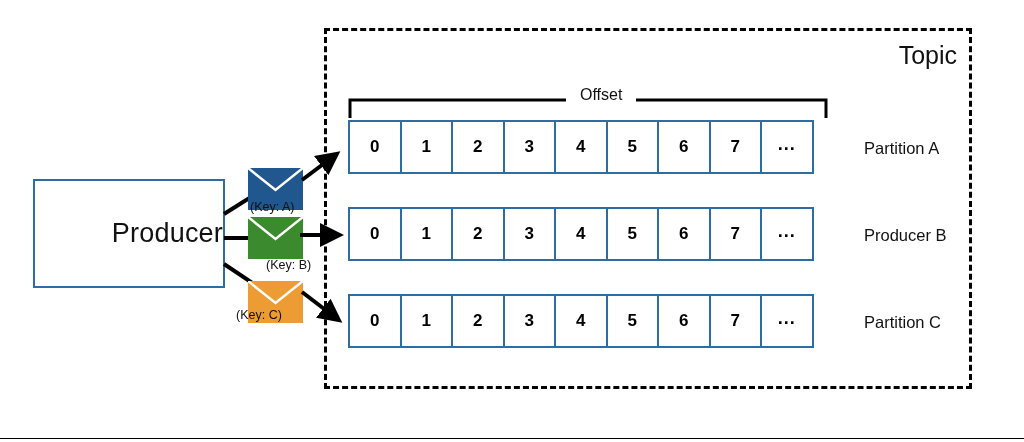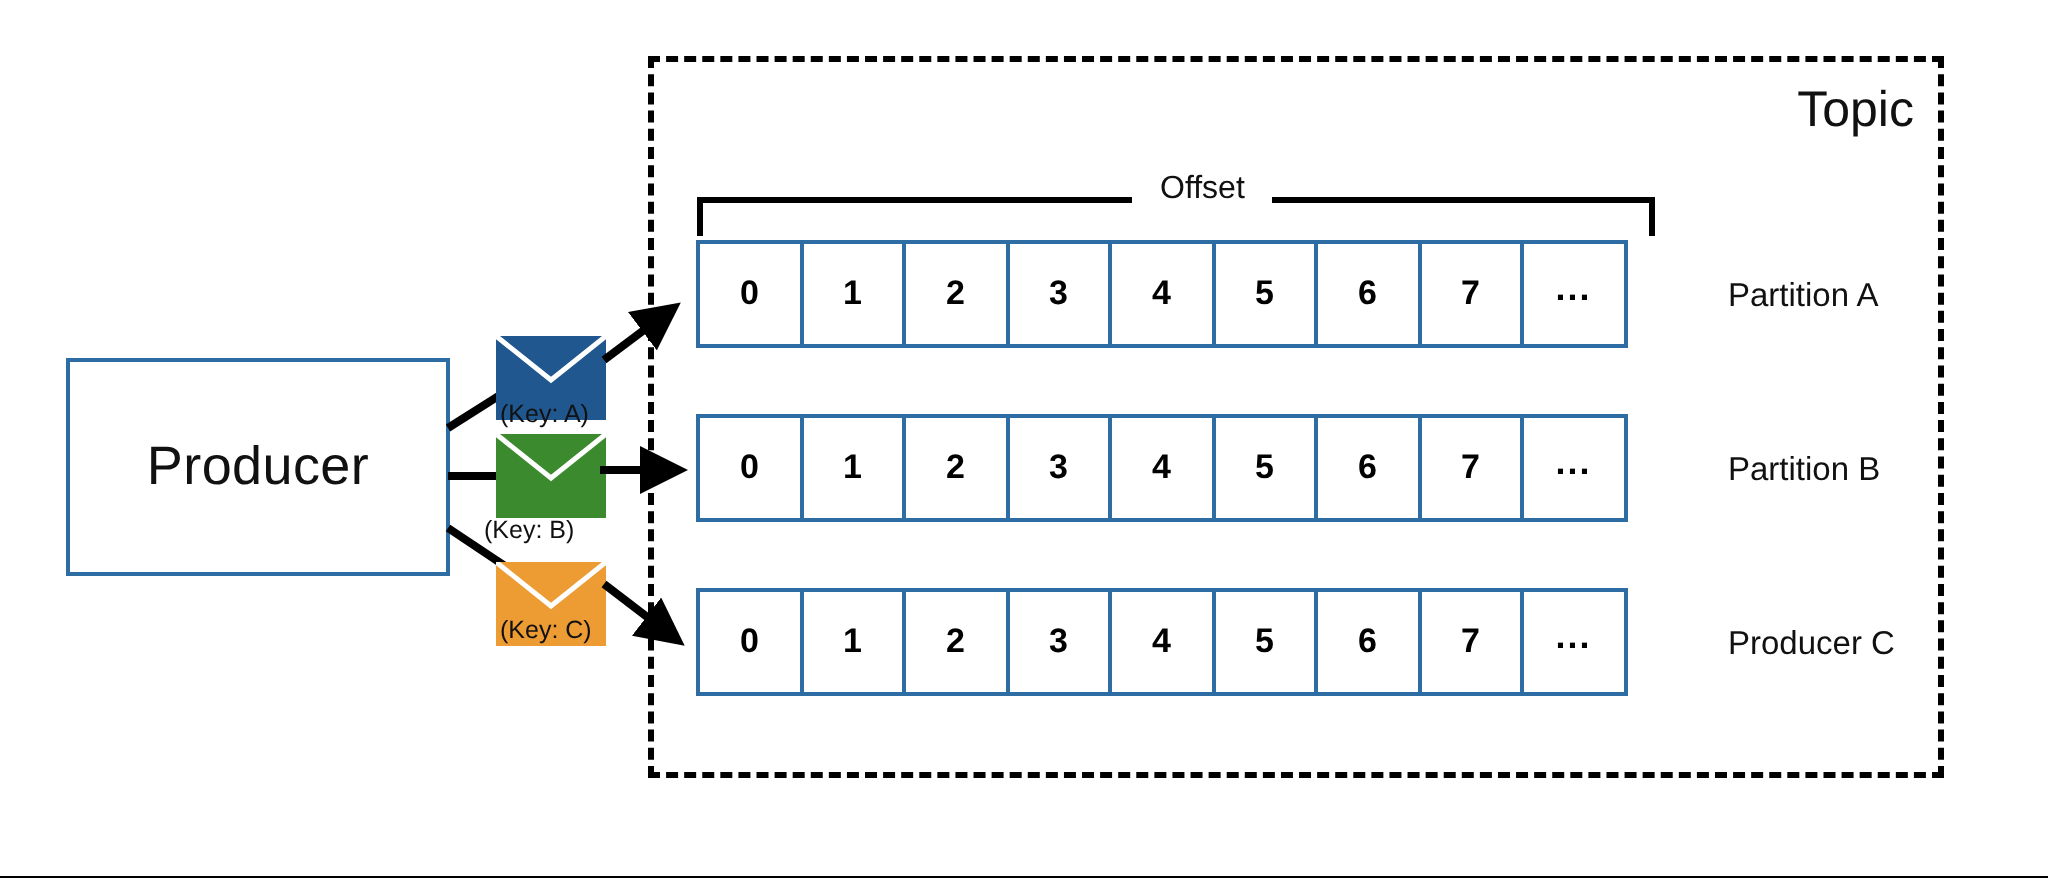--- a/index.html
+++ b/index.html
@@ -26,21 +26,21 @@
     position: absolute;
     left: 33px;
     top: 179px;
     width: 192px;
     height: 109px;
     background: #ffffff;
     border: 2px solid #2E6CA4;
     box-sizing: border-box;
     display: flex;
     align-items: center;
-    justify-content: center;
+    justify-content: flex-end;
   }
   #producer-box .label {
     font-size: 27px;
     color: #111111;
     letter-spacing: 0.2px;
   }
 
   
   .envelope {
     position: absolute;
@@ -178,37 +178,37 @@
     </defs>
     <line x1="2" y1="32" x2="34" y2="8" stroke="#000000" stroke-width="4" marker-end="url(#ah-a)"></line>
   </svg>
 
   <div class="envelope" style="left:248px; top:217px;">
     <svg width="55" height="42" viewBox="0 0 55 42">
       <rect x="0" y="0" width="55" height="42" fill="#3C8A2E"></rect>
       <polyline points="0,0 27.5,22 55,0" fill="none" stroke="#ffffff" stroke-width="2.5"></polyline>
     </svg>
   </div>
-  <div class="env-key" style="left:242px; top:258px;">(Key: B)</div>
+  <div class="env-key" style="left:266px; top:258px;">(Key: B)</div>
   <svg class="arrow-svg" style="left:300px; top:222px; width:46px; height:32px;" viewBox="0 0 46 32">
     <defs>
       <marker id="ah-b" markerWidth="6" markerHeight="6" refX="4" refY="3" orient="auto">
         <path d="M0,0 L6,3 L0,6 z" fill="#000000"></path>
       </marker>
     </defs>
     <line x1="0" y1="13" x2="36" y2="13" stroke="#000000" stroke-width="4" marker-end="url(#ah-b)"></line>
   </svg>
 
   <div class="envelope" style="left:248px; top:281px;">
     <svg width="55" height="42" viewBox="0 0 55 42">
       <rect x="0" y="0" width="55" height="42" fill="#ED9B33"></rect>
       <polyline points="0,0 27.5,22 55,0" fill="none" stroke="#ffffff" stroke-width="2.5"></polyline>
     </svg>
   </div>
-  <div class="env-key" style="left:250px; top:308px;">(Key: C)</div>
+  <div class="env-key" style="left:236px; top:308px;">(Key: C)</div>
   <svg class="arrow-svg" style="left:300px; top:288px; width:46px; height:40px;" viewBox="0 0 46 40">
     <defs>
       <marker id="ah-c" markerWidth="6" markerHeight="6" refX="4" refY="3" orient="auto">
         <path d="M0,0 L6,3 L0,6 z" fill="#000000"></path>
       </marker>
     </defs>
     <line x1="2" y1="4" x2="36" y2="30" stroke="#000000" stroke-width="4" marker-end="url(#ah-c)"></line>
   </svg>
 
   <div id="topic-box">
@@ -242,30 +242,30 @@
     <div class="cell">0</div>
     <div class="cell">1</div>
     <div class="cell">2</div>
     <div class="cell">3</div>
     <div class="cell">4</div>
     <div class="cell">5</div>
     <div class="cell">6</div>
     <div class="cell">7</div>
     <div class="cell ellipsis">...</div>
   </div>
-  <div class="partition-name" style="top:226px;">Partition B</div>
+  <div class="partition-name" style="top:226px;">Producer B</div>
 
   <div class="partition-row" style="top:294px;">
     <div class="cell">0</div>
     <div class="cell">1</div>
     <div class="cell">2</div>
     <div class="cell">3</div>
     <div class="cell">4</div>
     <div class="cell">5</div>
     <div class="cell">6</div>
     <div class="cell">7</div>
     <div class="cell ellipsis">...</div>
   </div>
-  <div class="partition-name" style="top:313px;">Producer C</div>
+  <div class="partition-name" style="top:313px;">Partition C</div>
 
   <div id="bottom-rule"></div>
 
 </div>
 
 </body></html>

